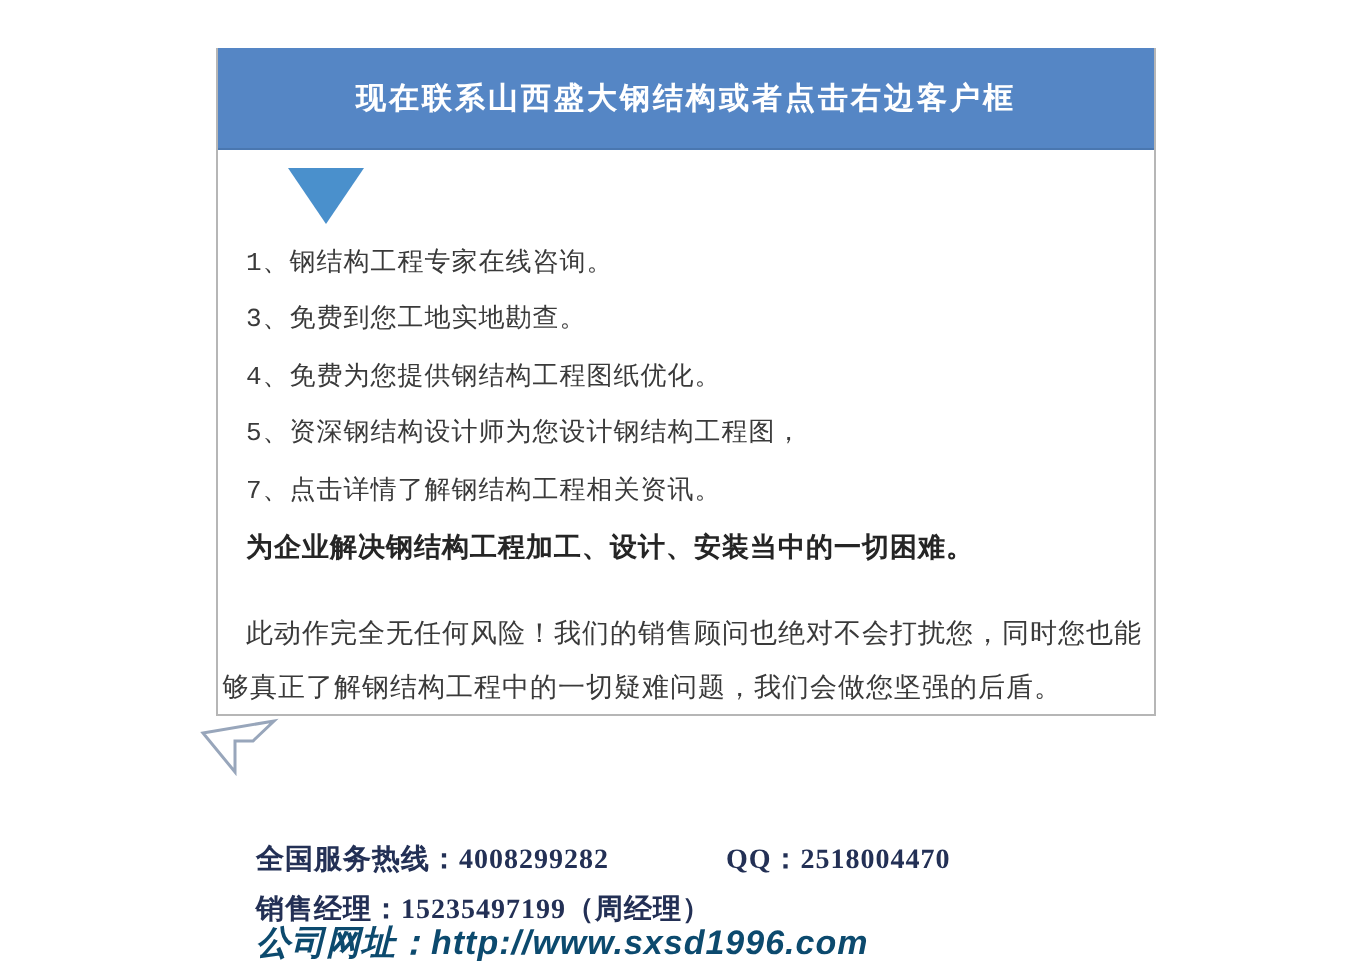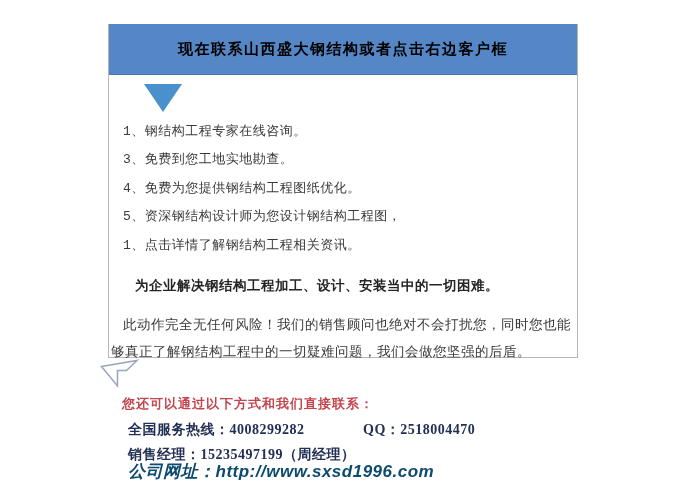--- a/index.html
+++ b/index.html
@@ -20,46 +20,46 @@
     border:1px solid #b6b6b6; border-top:none;
     background:#ffffff;
   }
   .banner {
     height:50px;
     background:#5586c5;
     border-bottom:1px solid #4a77b0;
     display:flex; align-items:center; justify-content:center;
   }
   .banner span {
-    color:#000000; font-weight:bold; font-size:15px; letter-spacing:1.5px;
+    color:#ffffff; font-weight:bold; font-size:15px; letter-spacing:1.5px;
   }
   .triangle {
     width:0; height:0;
     border-left:19px solid transparent;
     border-right:19px solid transparent;
     border-top:28px solid #4a90cc;
     margin:9px 0 0 35px;
   }
   .steps {
     list-style:none;
     margin:6px 0 0 0;
     padding:0 10px 0 14px;
     font-family:Liberation Mono, monospace;
   }
   .steps li {
     font-size:13px; color:#3a3a3a; line-height:28.4px;
     letter-spacing:0.5px;
   }
   .headline {
-    margin:12px; padding:0 10px 0 14px;
+    margin:0; padding:0 10px 0 14px;
     font-size:13.5px; font-weight:bold; color:#252525;
     line-height:28px; letter-spacing:0.5px;
   }
   .summary-para {
-    margin:0 4px 0 2px;
+    margin:16px 4px 0 2px;
     font-size:13.5px; color:#3a3a3a;
     line-height:26.5px; letter-spacing:0.5px;
     text-indent:12px;
   }
 
   
   .flag-icon { position:absolute; left:100px; top:359px; }
   .contact-intro {
     position:absolute; left:122px; top:395px;
     font-size:13px; font-weight:bold; color:#c3454e;
@@ -93,32 +93,31 @@
       <span>现在联系山西盛大钢结构或者点击右边客户框</span>
     </div>
 
     <div class="triangle"></div>
 
     <ul class="steps">
       <li>1、钢结构工程专家在线咨询。</li>
       <li>3、免费到您工地实地勘查。</li>
       <li>4、免费为您提供钢结构工程图纸优化。</li>
       <li>5、资深钢结构设计师为您设计钢结构工程图，</li>
-      <li>1、点击详情了解钢结构工程相关资讯。</li>
+      <li>7、点击详情了解钢结构工程相关资讯。</li>
     </ul>
 
     <p class="headline">为企业解决钢结构工程加工、设计、安装当中的一切困难。</p>
     <p class="summary-para">此动作完全无任何风险！我们的销售顾问也绝对不会打扰您，同时您也能够真正了解钢结构工程中的一切疑难问题，我们会做您坚强的后盾。</p>
   </div>
 
   <svg class="flag-icon" width="40" height="30" viewBox="0 0 40 30">
     <path d="M1.5 7.5 L37 1.5 L26.5 11.5 L17.5 11.5 L17.5 27 Z" fill="#ffffff" stroke="#98a6bb" stroke-width="1.5" stroke-linejoin="miter"></path>
   </svg>
 
-  <div class="contact-intro">您还可以通过以下方式和我们直接联系：</div>
 
   <div class="crow row-hotline">
     <span>全国服务热线：</span><span>4008299282</span>
     <span class="col2">
       <span>QQ：</span><span>2518004470</span>
     </span>
   </div>
 
   <div class="crow row-manager">
     <span>销售经理：</span><span>15235497199（周经理）</span>

